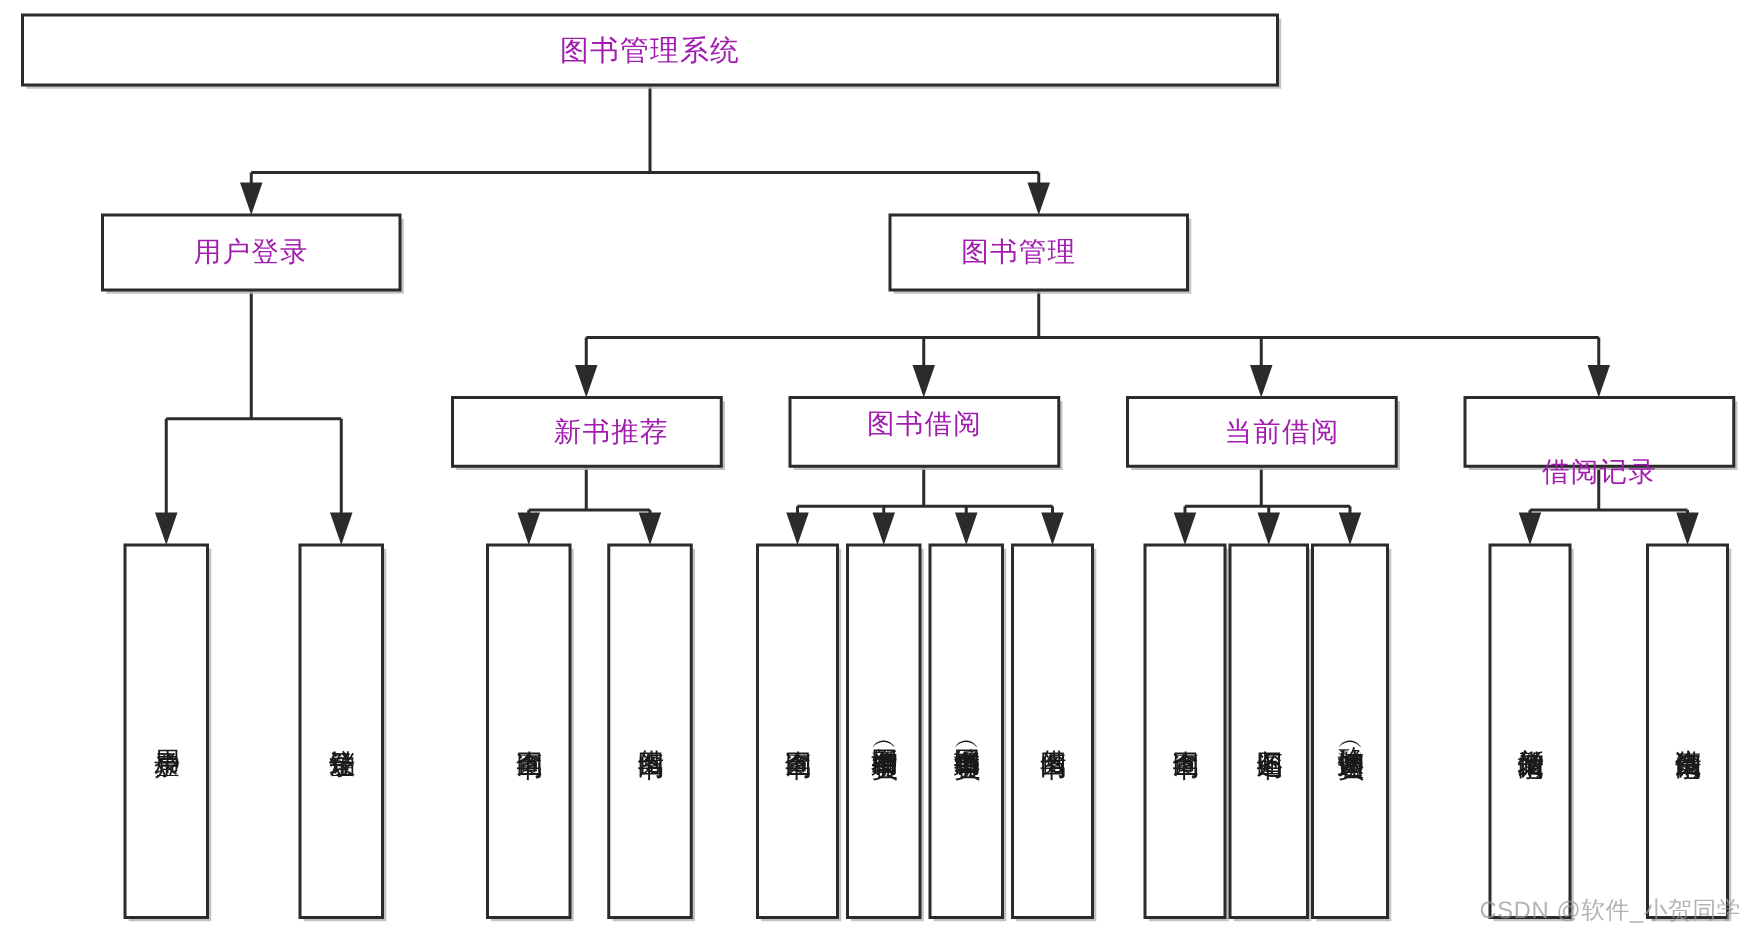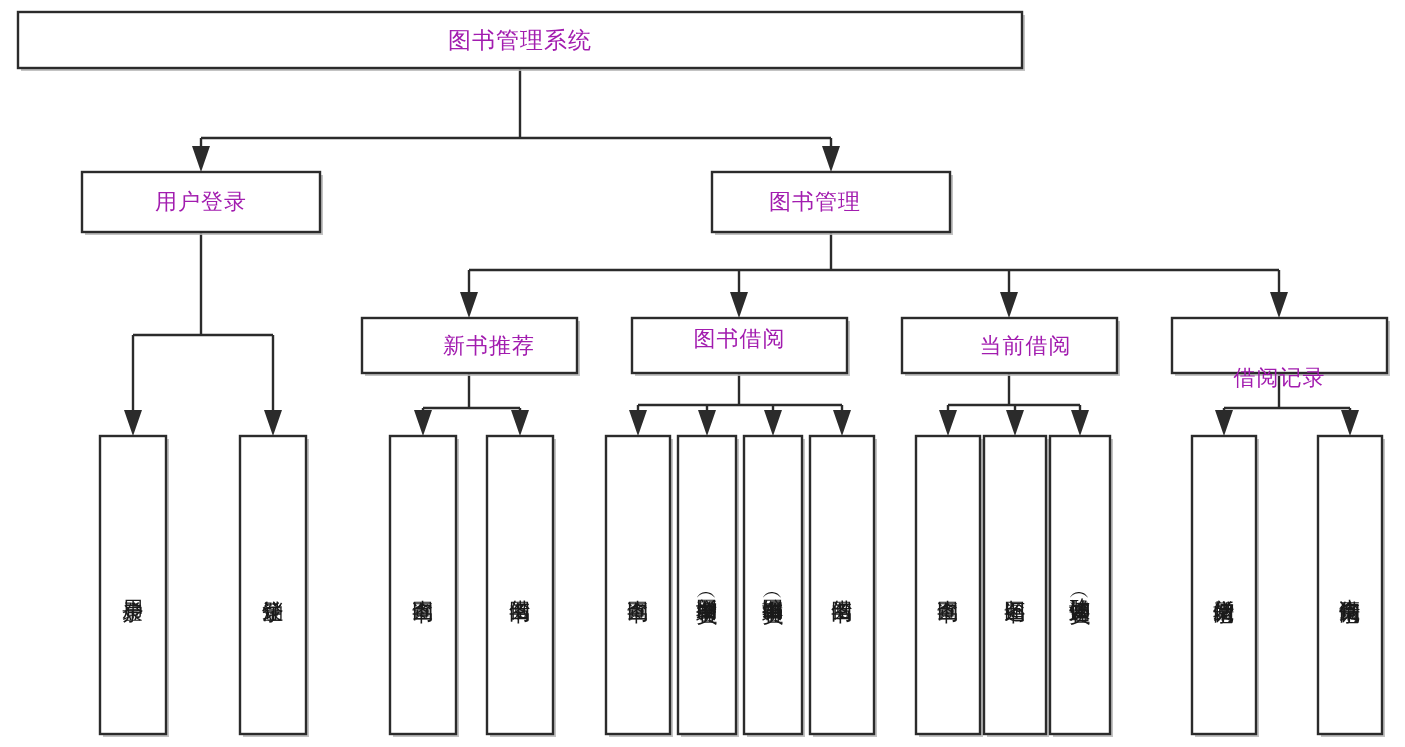--- a/index.html
+++ b/index.html
@@ -210,13 +210,14 @@
       <div class="leaf-label-wrap" style="left: 678px; top: 436px; width: 58px; height: 298px;">新增图书（管理员）</div>
       <div class="leaf-label-wrap" style="left: 744px; top: 436px; width: 58px; height: 298px;">编辑图书（管理员）</div>
       <div class="leaf-label-wrap" style="left: 810px; top: 436px; width: 64px; height: 298px;">借阅图书</div>
       <div class="leaf-label-wrap" style="left: 916px; top: 436px; width: 64px; height: 298px;">查询图书</div>
       <div class="leaf-label-wrap" style="left: 984px; top: 436px; width: 62px; height: 298px;">归还图书</div>
       <div class="leaf-label-wrap" style="left: 1050px; top: 436px; width: 60px; height: 298px;">确认归还（管理员）</div>
       <div class="leaf-label-wrap" style="left: 1192px; top: 436px; width: 64px; height: 298px;">新增借阅记录</div>
       <div class="leaf-label-wrap" style="left: 1318px; top: 436px; width: 64px; height: 298px;">查询借阅记录</div>
     </div>
 
+  <div class="watermark">CSDN @软件_小贺同学</div>
 </div>
 
 </body></html>

